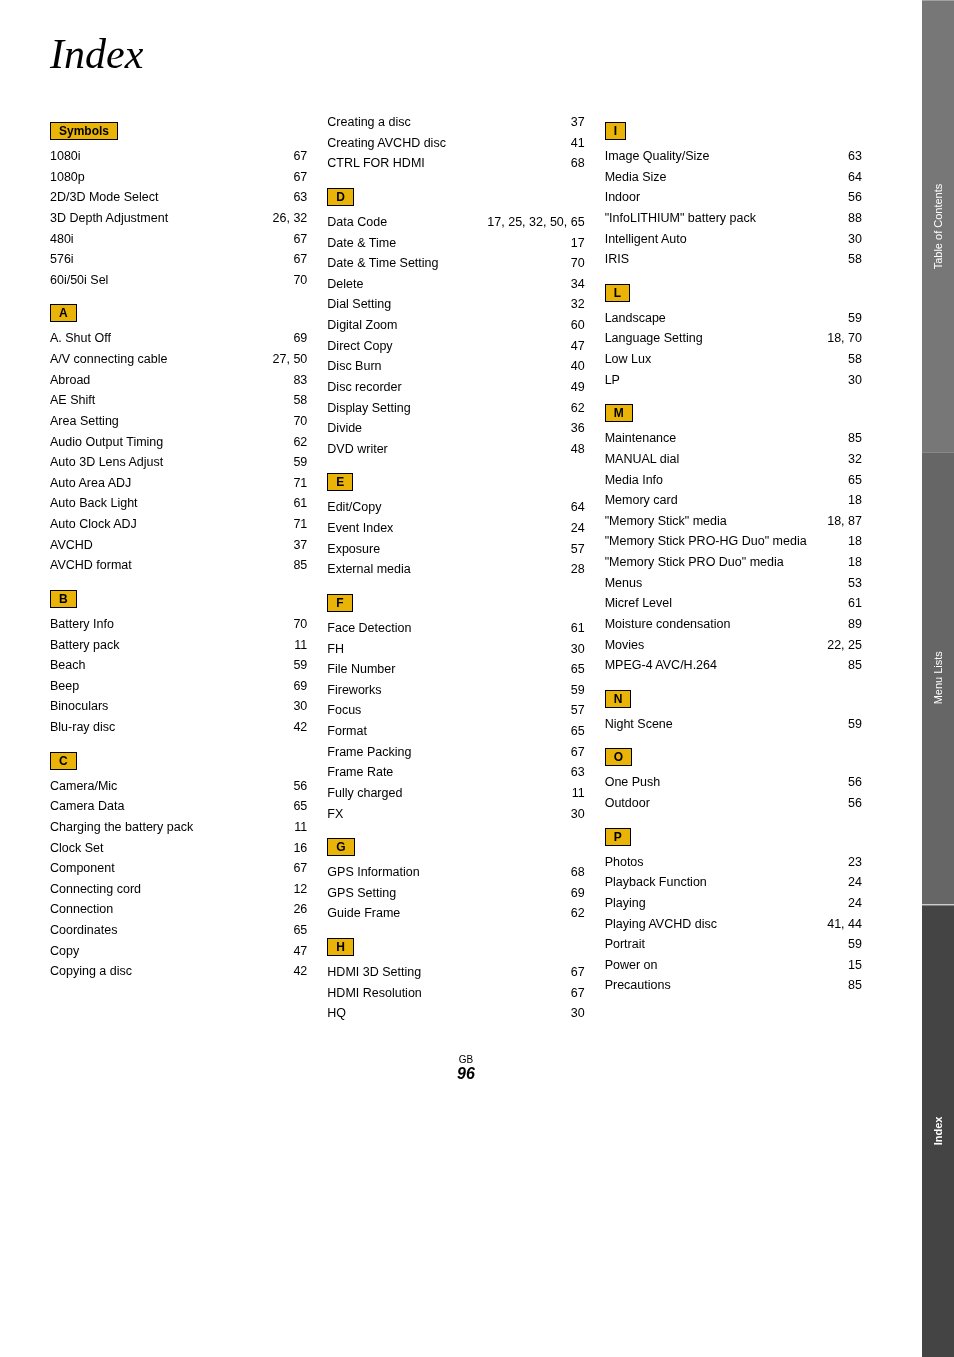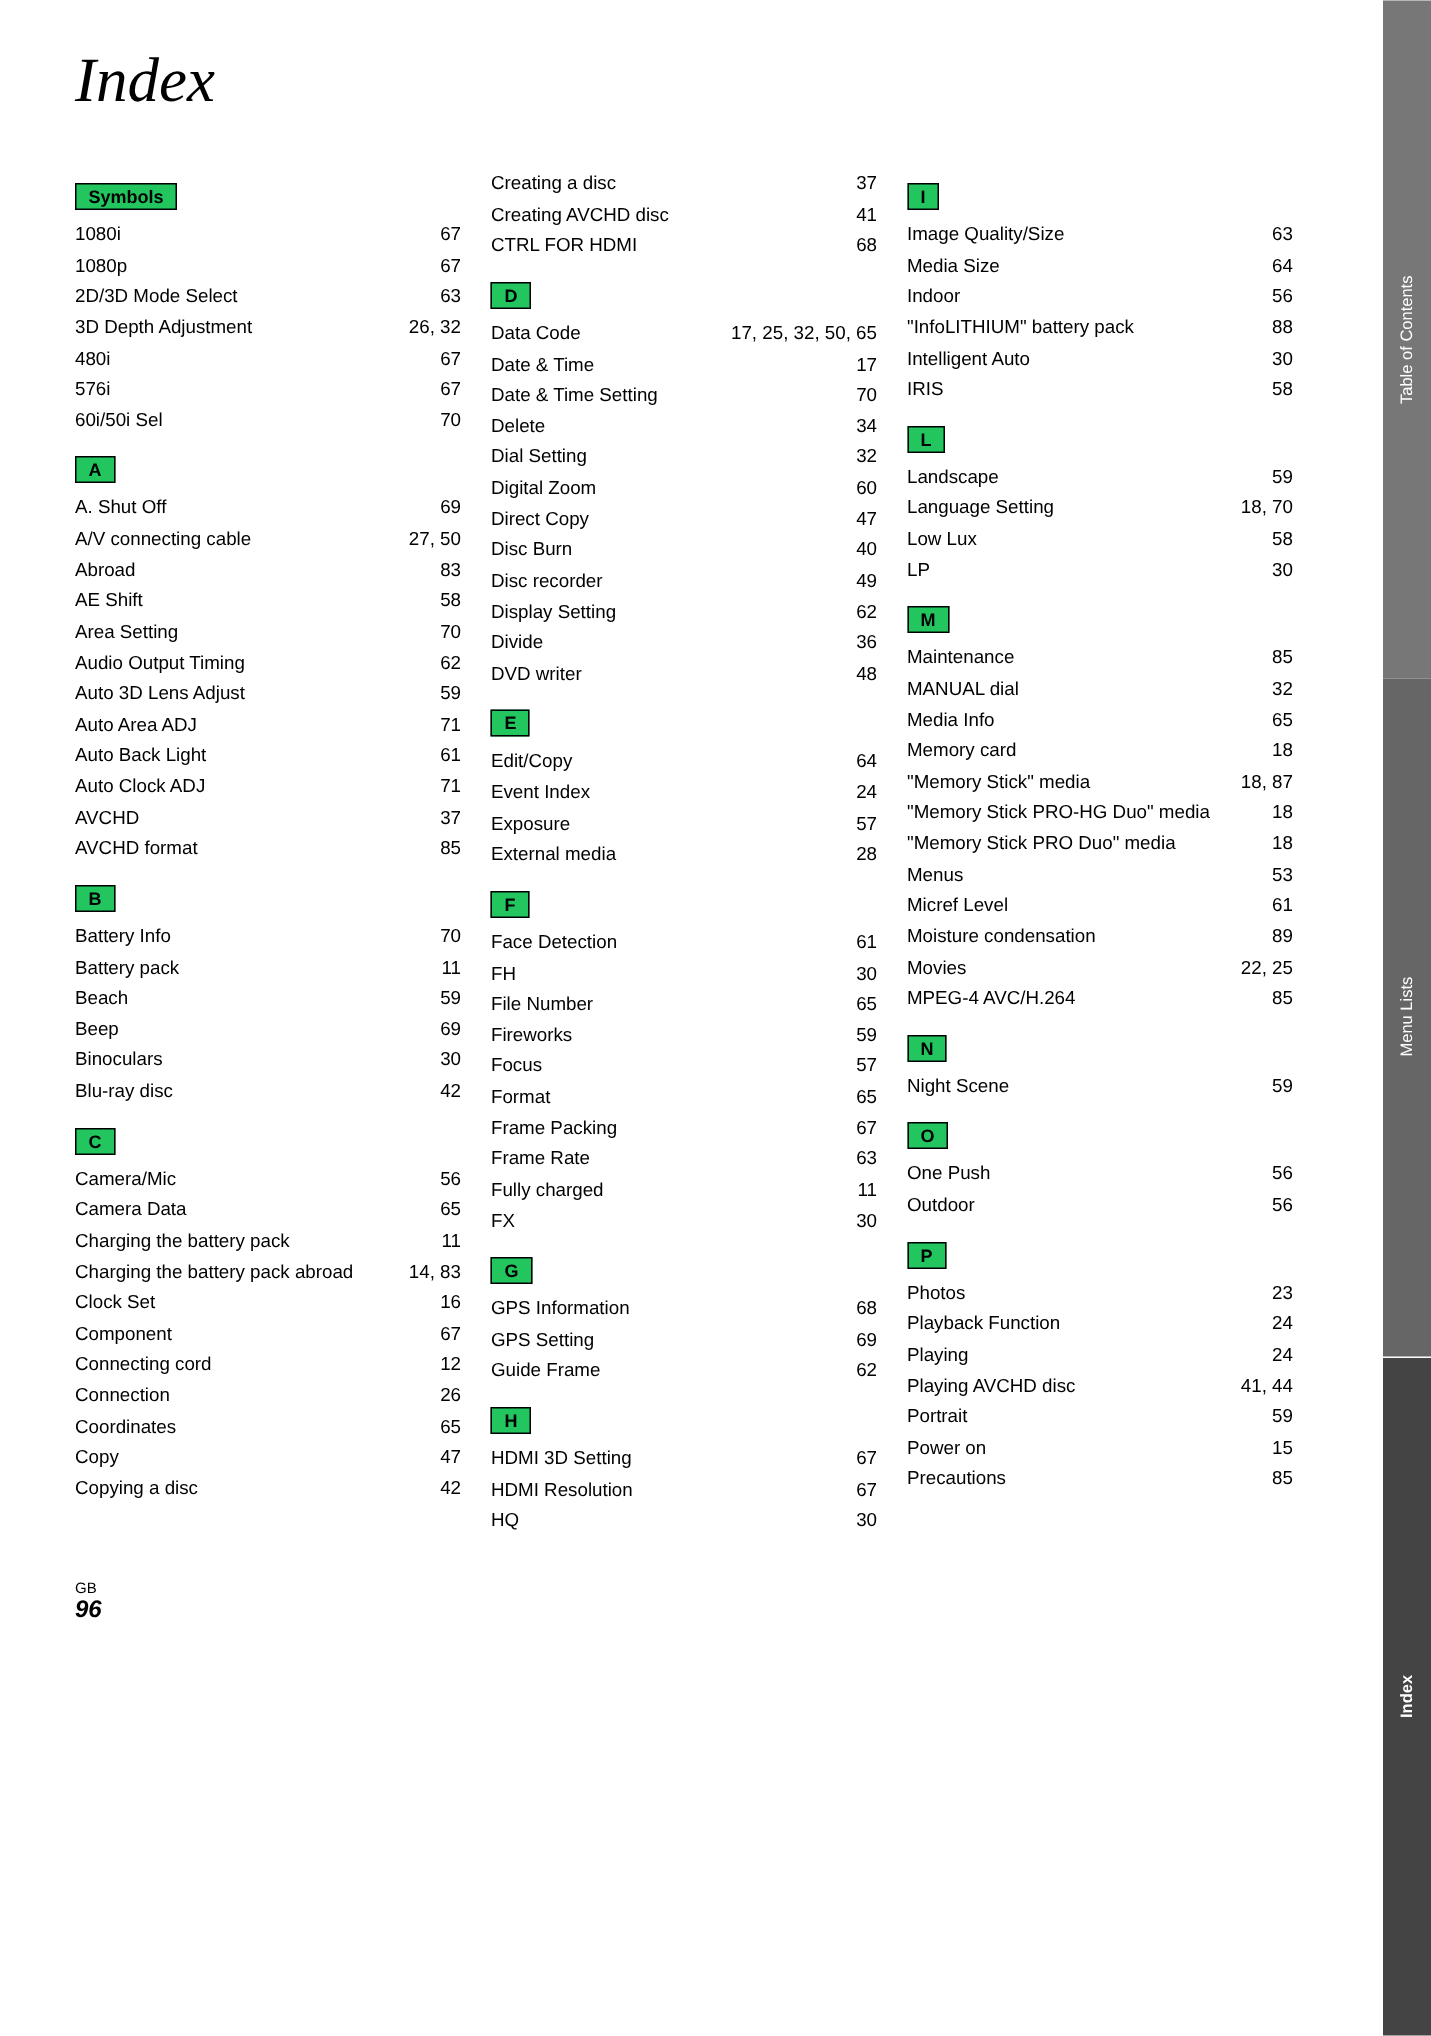--- a/index.html
+++ b/index.html
@@ -74,21 +74,21 @@
     }
 
     .section-header {
       display: inline-block;
       border: 1px solid #000;
       padding: 1px 8px;
       font-size: 12px;
       font-weight: bold;
       margin-bottom: 6px;
       margin-top: 14px;
-      background: #22c55e;
+      background: #eab308;
     }
 
     .index-entry {
       display: flex;
       justify-content: space-between;
       line-height: 1.65;
       font-size: 12.5px;
     }
 
     .entry-label {
@@ -96,20 +96,21 @@
       padding-right: 4px;
     }
 
     .entry-page {
       text-align: right;
       white-space: nowrap;
       min-width: 30px;
     }
 
     .footer {
+      text-align: center;
       margin-top: 30px;
       font-size: 12px;
     }
 
     .footer-country {
       font-size: 10px;
     }
 
     .footer-page {
       font-size: 16px;
@@ -257,24 +258,20 @@
         </div>
         <div class="index-entry">
           <span class="entry-label">Camera Data</span>
           <span class="entry-page">65</span>
         </div>
         <div class="index-entry">
           <span class="entry-label">Charging the battery pack</span>
           <span class="entry-page">11</span>
         </div>
         <div class="index-entry">
-          <span class="entry-label">Charging the battery pack abroad</span>
-          <span class="entry-page">14, 83</span>
-        </div>
-        <div class="index-entry">
           <span class="entry-label">Clock Set</span>
           <span class="entry-page">16</span>
         </div>
         <div class="index-entry">
           <span class="entry-label">Component</span>
           <span class="entry-page">67</span>
         </div>
         <div class="index-entry">
           <span class="entry-label">Connecting cord</span>
           <span class="entry-page">12</span>

